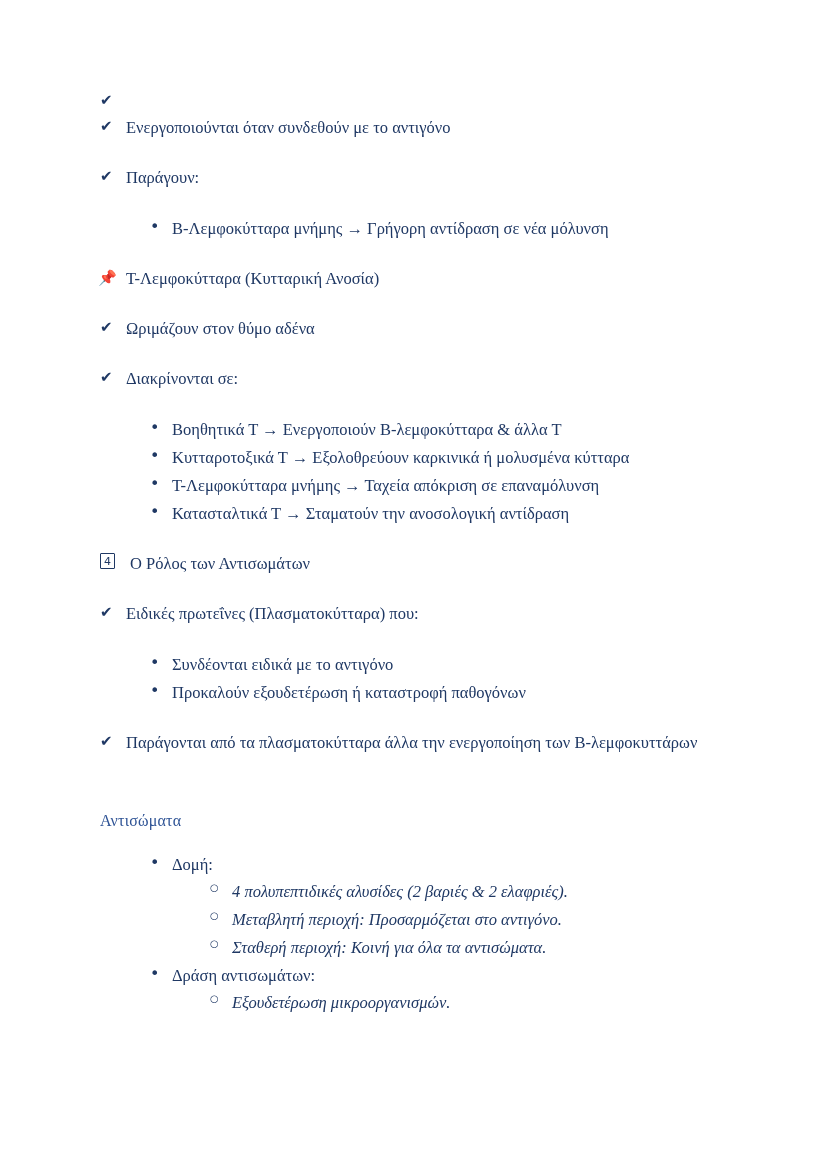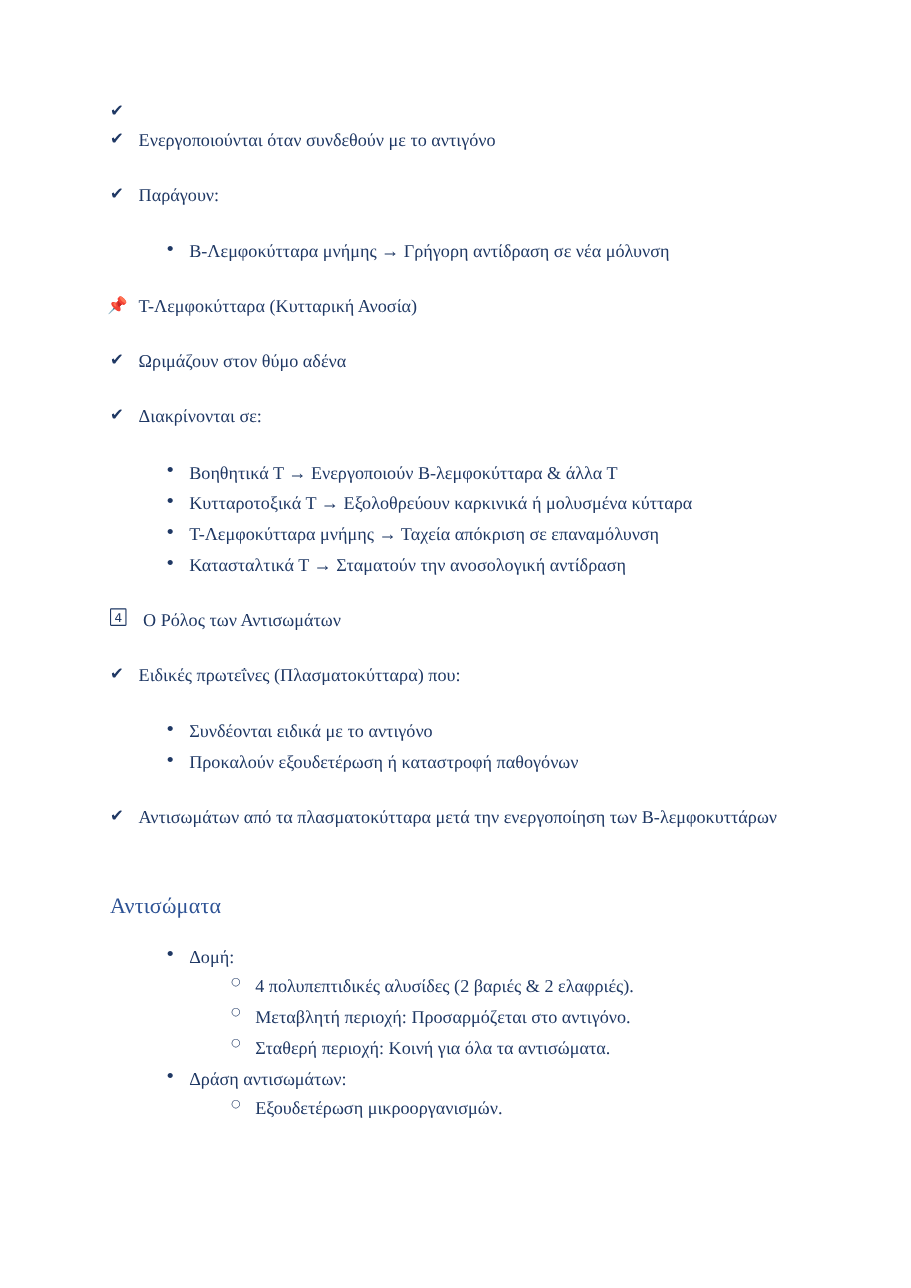--- a/index.html
+++ b/index.html
@@ -120,20 +120,21 @@
     top: -1px;
     font-size: 16px;
     color: #1f3864;
     font-family: "DejaVu Sans", sans-serif;
   }
 
   ul.lvl2 {
     list-style: none;
     margin: 2px 0 2px 0;
     padding: 0 0 0 38px;
+    font-style: italic;
   }
   ul.lvl2 > li {
     position: relative;
     font-size: 16.5px;
     line-height: 1.52;
     color: #1f3864;
     margin: 0 0 3px 0;
     padding-left: 22px;
   }
   ul.lvl2 > li::before {
@@ -141,21 +142,21 @@
     position: absolute;
     left: 0;
     top: 1px;
     font-size: 10px;
     color: #1f3864;
     font-family: "DejaVu Sans", sans-serif;
   }
 
   
   .section-heading {
-    font-size: 20px;
+    font-size: 16px;
     font-weight: normal;
     color: #2e5395;
     margin: 56px 0 20px 0;
     line-height: 1.3;
     letter-spacing: 0.2px;
   }
 
   .list-block { margin-bottom: 26px; }
   .no-bottom { margin-bottom: 0; }
 </style>
@@ -228,21 +229,21 @@
     <li>
       <span>Συνδέονται ειδικά με το αντιγόνο</span>
     </li>
     <li>
       <span>Προκαλούν εξουδετέρωση ή καταστροφή παθογόνων</span>
     </li>
   </ul>
 
   <div class="check-line tight">
     <span class="marker">✔</span>
-    <span>Αντισωμάτων από τα πλασματοκύτταρα μετά την ενεργοποίηση των Β-λεμφοκυττάρων</span>
+    <span>Παράγονται από τα πλασματοκύτταρα άλλα την ενεργοποίηση των Β-λεμφοκυττάρων</span>
   </div>
 
   <h2 class="section-heading">Αντισώματα</h2>
 
   <ul class="lvl1 no-bottom">
     <li>
       <span>Δομή:</span>
       <ul class="lvl2">
         <li>
           <span>4 πολυπεπτιδικές αλυσίδες (2 βαριές &amp; 2 ελαφριές).</span>

